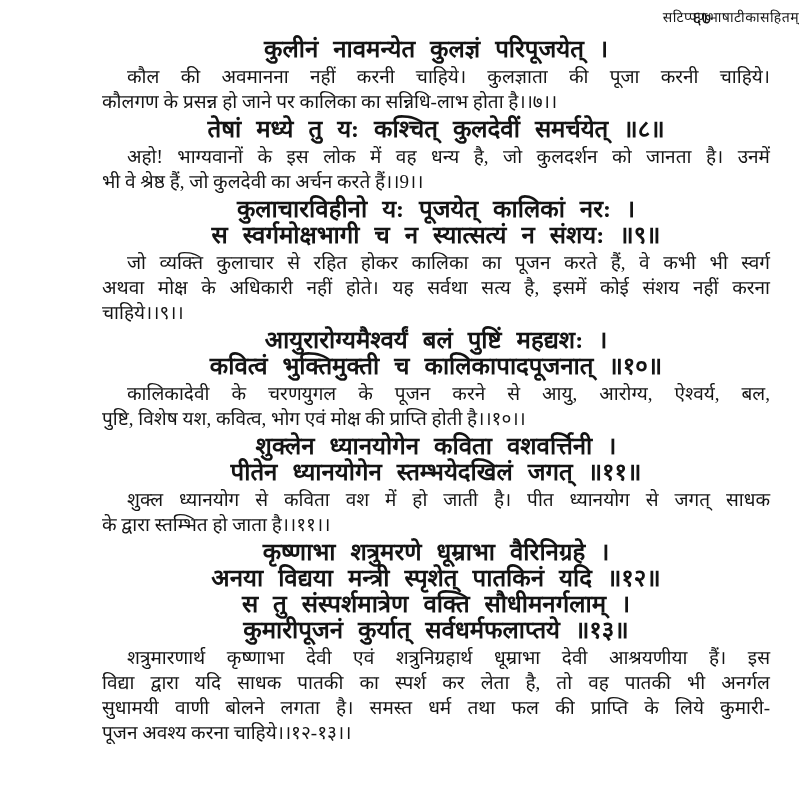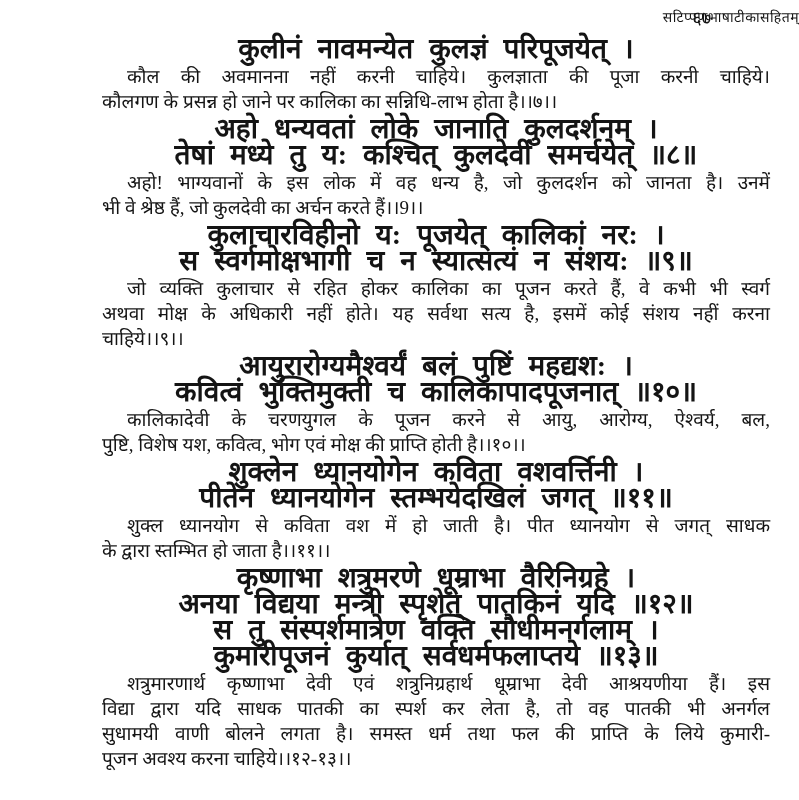--- a/index.html
+++ b/index.html
@@ -32,21 +32,21 @@
     top: 6px;
     font-size: 18px;
     line-height: 24px;
   }
   .content {
     padding: 0 27px 0 100px;
   }
   .verse {
     margin: 2px 0;
     font-weight: 700;
-    font-size: 28px;
+    font-size: 24px;
     line-height: 26px;
     text-align: center;
     word-spacing: 9px;
     white-space: nowrap;
   }
   .comm {
     margin: 2px;
     font-size: 19px;
     line-height: 25px;
   }
@@ -75,21 +75,20 @@
   <div class="verse">
     <div class="vl">कुलीनं नावमन्येत कुलज्ञं परिपूजयेत् ।</div>
   </div>
 
   <p class="comm">
     <span class="cl first fill">कौल की अवमानना नहीं करनी चाहिये। कुलज्ञाता की पूजा करनी चाहिये।</span>
     <span class="cl">कौलगण के प्रसन्न हो जाने पर कालिका का सन्निधि-लाभ होता है।।७।।</span>
   </p>
 
   <div class="verse">
-    <div class="vl">अहो धन्यवतां लोके जानाति कुलदर्शनम् ।</div>
     <div class="vl">तेषां मध्ये तु य: कश्चित् कुलदेवीं समर्चयेत् ॥८॥</div>
   </div>
 
   <p class="comm">
     <span class="cl first fill">अहो! भाग्यवानों के इस लोक में वह धन्य है, जो कुलदर्शन को जानता है। उनमें</span>
     <span class="cl">भी वे श्रेष्ठ हैं, जो कुलदेवी का अर्चन करते हैं।।9।।</span>
   </p>
 
   <div class="verse">
     <div class="vl">कुलाचारविहीनो य: पूजयेत् कालिकां नर: ।</div>

